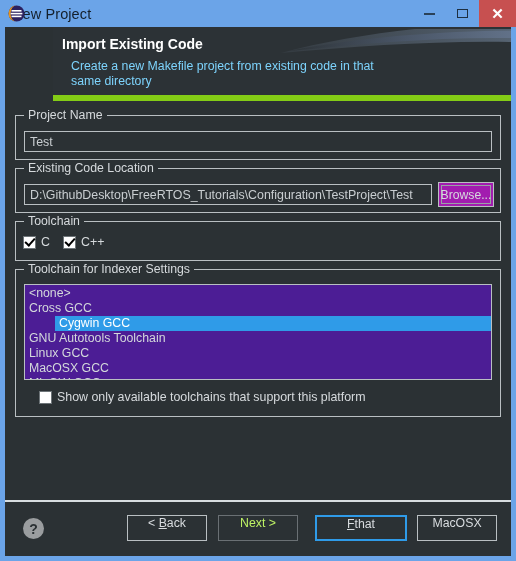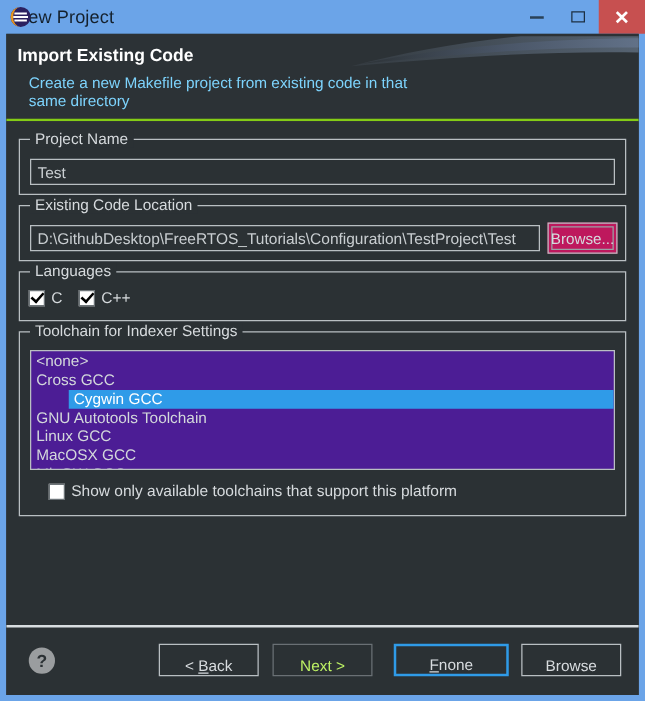--- a/index.html
+++ b/index.html
@@ -90,21 +90,22 @@
     box-sizing: border-box;
     overflow: hidden;
   }
 
   
   .banner {
     position: relative;
     height: 68px;
     background: #2c3236;
     overflow: hidden;
-    border-bottom: 2px solid #84cc16;
+    border-bottom: 6px solid #84cc16;
+    margin-left: 48px;
   }
   .banner-swoosh {
     position: absolute;
     right: -20px;
     top: 2px;
     width: 260px;
     height: 48px;
     pointer-events: none;
   }
   .banner-title {
@@ -170,21 +171,21 @@
   #project-name-input { left: 8px; top: 15px; width: 468px; }
   #location-input     { left: 8px; top: 15px; width: 408px; }
 
   .browse-btn {
     position: absolute;
     left: 422px;
     top: 13px;
     width: 56px;
     height: 25px;
     box-sizing: border-box;
-    background: #be185d;
+    background: #a21caf;
     border: 1px solid #b9bfc2;
     padding: 2px;
     cursor: default;
   }
   .browse-btn .inner {
     width: 100%;
     height: 100%;
     box-sizing: border-box;
     border: 1px solid #9aa1a5;
     display: flex;
@@ -283,21 +284,21 @@
     top: 13px;
     width: 80px;
     height: 26px;
     box-sizing: border-box;
     background: #2b3134;
     border: 1px solid #b9bfc2;
     color: #d8dcdf;
     font-size: 12.3px;
     font-family: "Liberation Sans", sans-serif;
     display: flex;
-    align-items: flex-end;
+    align-items: flex-start;
     justify-content: center;
     cursor: default;
     padding: 0;
   }
   .btn.disabled {
     color: #bef264;
     border-color: #6a7074;
   }
   .btn.focused {
     border: 2px solid #2f9be8;
@@ -369,21 +370,21 @@
 
       <div class="group" id="grp-location">
         <span class="group-label">Existing Code Location</span>
         <input class="text-input" id="location-input" type="text" value="D:\GithubDesktop\FreeRTOS_Tutorials\Configuration\TestProject\Test" style="">
         <div class="browse-btn">
           <span class="inner">Browse...</span>
         </div>
       </div>
 
       <div class="group" id="grp-languages">
-        <span class="group-label">Languages</span>
+        <span class="group-label">Toolchain</span>
         <div class="cb-row" id="cb-c">
           <span class="cb checked"></span>
           <span class="cb-label">C</span>
         </div>
         <div class="cb-row" id="cb-cpp">
           <span class="cb checked"></span>
           <span class="cb-label">C++</span>
         </div>
       </div>
 
@@ -413,21 +414,21 @@
           <text x="11.5" y="16.6" text-anchor="middle" font-family="Liberation Sans, sans-serif" font-size="14" font-weight="bold" fill="#2b3134">?</text>
         </svg>
       </span>
       <button class="btn" id="btn-back">
         <span><span>&lt; </span><u>B</u><span>ack</span></span>
       </button>
       <button class="btn disabled" id="btn-next">
         <span>Next &gt;</span>
       </button>
       <button class="btn focused" id="btn-finish">
-        <span><u>F</u><span>none</span></span>
+        <span><u>F</u><span>that</span></span>
       </button>
       <button class="btn" id="btn-cancel">
-        <span>Browse</span>
+        <span>MacOSX</span>
       </button>
     </div>
 
   </div>
 </div>
 
 </body></html>

